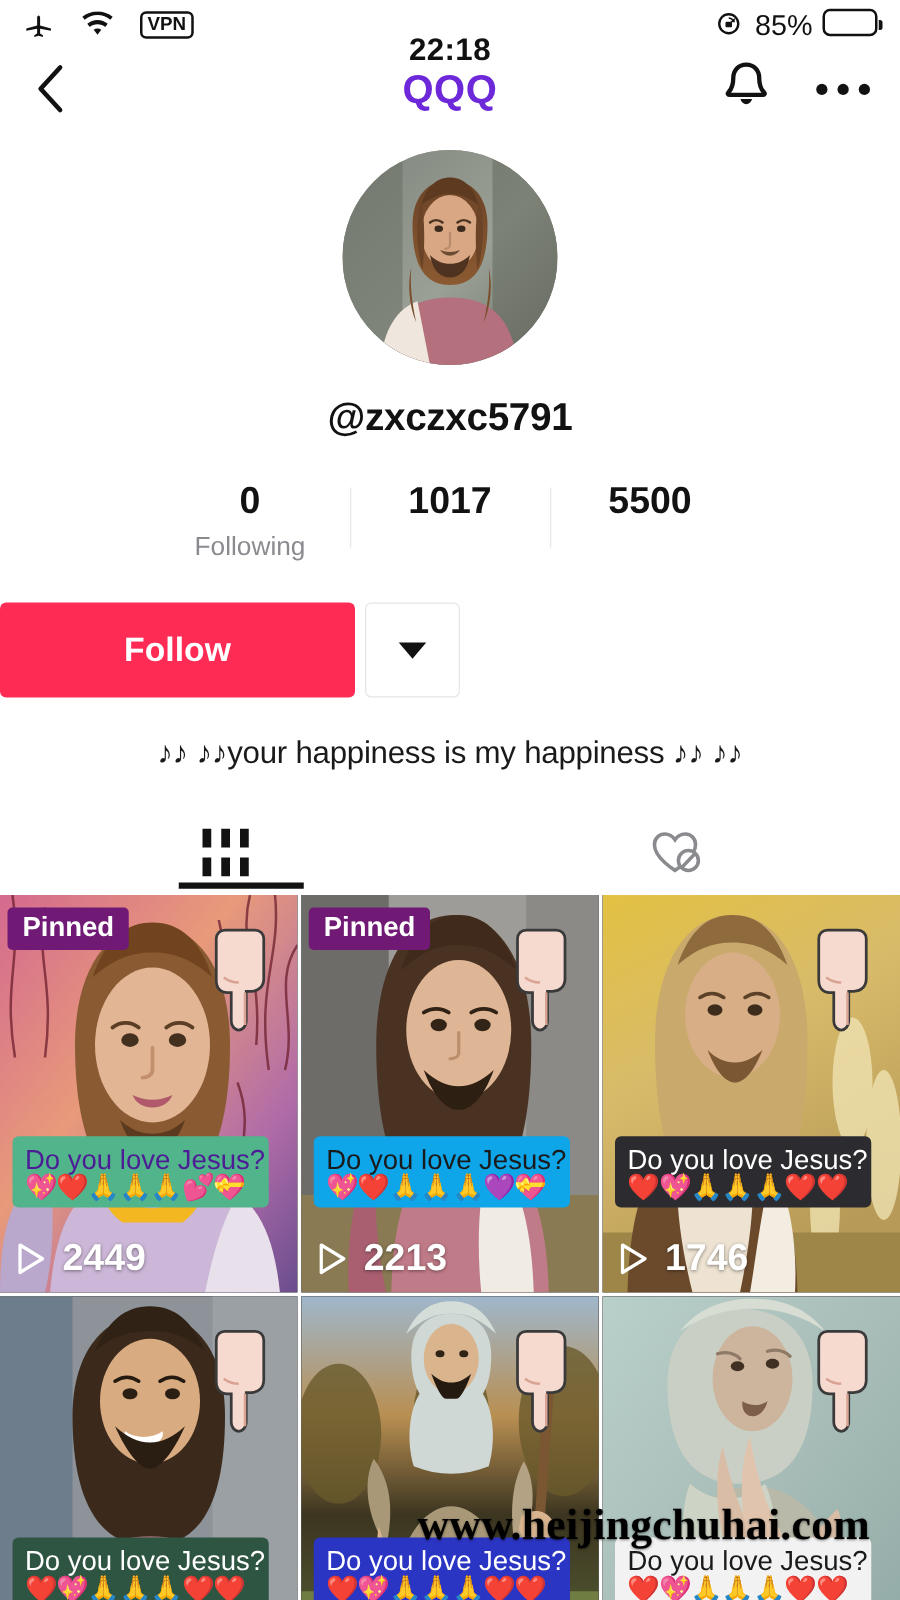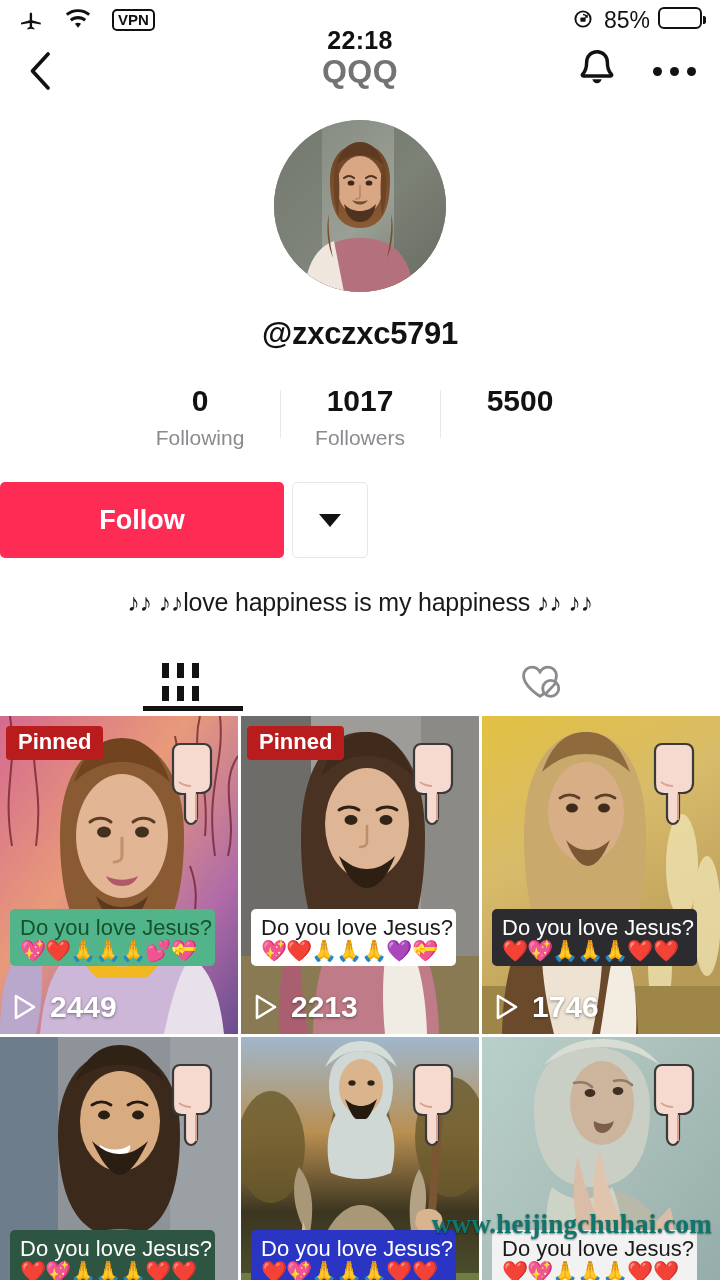--- a/index.html
+++ b/index.html
@@ -43,21 +43,21 @@
   }
   .battery-fill { height: 100%; background: #111; border-radius: 2px; }
 
   
   .navbar {
     height: 62px; display: flex; align-items: center;
     padding: 0 24px; position: relative;
   }
   .nav-title {
     position: absolute; left: 0; right: 0; text-align: center;
-    font-size: 32px; font-weight: 800; color: #737373; letter-spacing: 0.5px;
+    font-size: 32px; font-weight: 800; color: #6d28d9; letter-spacing: 0.5px;
   }
   .nav-right { margin-left: auto; display: flex; align-items: center; gap: 34px; z-index: 2; }
   .back-btn { z-index: 2; display: flex; }
   .dots { display: flex; gap: 8px; align-items: center; }
   .dots i { width: 9px; height: 9px; background: #121212; border-radius: 50%; display: block; }
 
   
   .profile { text-align: center; padding-top: 18px; }
   .avatar {
     width: 172px; height: 172px; border-radius: 50%;
@@ -126,21 +126,21 @@
   }
   .vcell {
     position: relative; height: 318px; overflow: hidden;
     background: #2a2a2a; cursor: pointer;
   }
   .vcell .thumb { position: absolute; inset: 0; }
   .vcell .thumb svg { display: block; width: 100%; height: 100%; }
 
   .pinned {
     position: absolute; top: 10px; left: 6px;
-    background: #b91c1c; color: #fff; font-size: 22px; font-weight: 600;
+    background: #701a75; color: #fff; font-size: 22px; font-weight: 600;
     padding: 4px 12px 6px; border-radius: 4px; line-height: 1.1; z-index: 3;
   }
   .hand {
     position: absolute; top: 22px; right: 12px; z-index: 3;
   }
   .cap {
     position: absolute; left: 10px; bottom: 68px; z-index: 3;
     padding: 6px 10px 4px; border-radius: 5px; max-width: 205px;
   }
   .cap-t { font-size: 22px; font-weight: 500; line-height: 1.15; white-space: nowrap; }
@@ -150,23 +150,23 @@
     display: flex; align-items: center; gap: 12px;
     color: #fff; font-size: 30px; font-weight: 600;
     text-shadow: 0 1px 3px rgba(0,0,0,.45);
   }
   .play-ico {
     width: 26px; height: 28px; position: relative;
   }
   .play-ico svg { display: block; }
 
   .watermark {
-    position: absolute; right: 8px; bottom: 40px; z-index: 6;
-    color: #0f766e; font-family: "Liberation Serif", serif;
-    font-size: 27px; font-weight: 700; letter-spacing: 0.2px;
+    position: absolute; right: 24px; bottom: 40px; z-index: 6;
+    color: #000000; font-family: "Liberation Serif", serif;
+    font-size: 35px; font-weight: 700; letter-spacing: 0.2px;
     text-shadow: 0 1px 2px rgba(0,0,0,.5);
   }
 </style>
 </head>
 <body>
 
 <div class="statusbar">
   <div class="sb-left">
     <span class="icon-plane">
       <svg width="26" height="26" viewBox="0 0 24 24">
@@ -256,35 +256,34 @@
 
   <div class="handle">@zxczxc5791</div>
 
   <div class="stats">
     <div class="stat">
       <div class="stat-num">0</div>
       <div class="stat-lbl">Following</div>
     </div>
     <div class="stat">
       <div class="stat-num">1017</div>
-      <div class="stat-lbl">Followers</div>
     </div>
     <div class="stat">
       <div class="stat-num">5500</div>
     </div>
   </div>
 
   <div class="actions">
     <button class="follow-btn" id="follow-btn" style="background: rgb(254, 44, 85);">Follow</button>
     <div class="more-btn">
       <span class="caret"></span>
     </div>
   </div>
 
-  <div class="bio">♪♪ ♪♪love happiness is my happiness ♪♪ ♪♪</div>
+  <div class="bio">♪♪ ♪♪your happiness is my happiness ♪♪ ♪♪</div>
 </div>
 
 <div class="tabs">
   <div class="tab">
     <span class="grid-ico">
       <i></i>
         <i></i>
         <i></i>
         <i></i>
         <i></i>
@@ -335,21 +334,21 @@
       </svg>
     </div>
     <span class="pinned">Pinned</span>
     <span class="hand">
       <svg width="60" height="92" viewBox="0 0 60 92">
         <path d="M18 6h20c4 0 7 3 7 7v32c0 6-4 10-10 10h-4v24c0 4-3 7-6 7s-6-3-6-7V56h-3c-6 0-9-4-9-10V13c0-4 3-7 7-7z" fill="#f6d9cf" stroke="#3a3a3a" stroke-width="2.2"></path>
         <path d="M30 56v26" stroke="#d9a393" stroke-width="2" fill="none"></path>
         <path d="M13 44c4 3 8 4 12 4" stroke="#d9a393" stroke-width="2" fill="none"></path>
       </svg>
     </span>
-    <span class="cap" id="cap0" style="background: rgb(82, 180, 138); color: #14532d;">
+    <span class="cap" id="cap0" style="background: rgb(82, 180, 138); color: #4c1d95;">
       <span class="cap-t">Do you love Jesus?</span>
       <span class="cap-e">💖❤️🙏🙏🙏💕💝</span>
     </span>
     <span class="plays">
       <span class="play-ico">
         <svg width="26" height="28" viewBox="0 0 26 28">
             <path d="M4 3l18 11L4 25z" fill="none" stroke="#fff" stroke-width="2.6" stroke-linejoin="round"></path>
           </svg>
       </span>
       <span>2449</span>
@@ -378,21 +377,21 @@
       </svg>
     </div>
     <span class="pinned">Pinned</span>
     <span class="hand">
       <svg width="60" height="92" viewBox="0 0 60 92">
         <path d="M18 6h20c4 0 7 3 7 7v32c0 6-4 10-10 10h-4v24c0 4-3 7-6 7s-6-3-6-7V56h-3c-6 0-9-4-9-10V13c0-4 3-7 7-7z" fill="#f6d9cf" stroke="#3a3a3a" stroke-width="2.2"></path>
         <path d="M30 56v26" stroke="#d9a393" stroke-width="2" fill="none"></path>
         <path d="M13 44c4 3 8 4 12 4" stroke="#d9a393" stroke-width="2" fill="none"></path>
       </svg>
     </span>
-    <span class="cap" id="cap1" style="background: #ffffff; color: rgb(26, 26, 26);">
+    <span class="cap" id="cap1" style="background: #0ea5e9; color: rgb(26, 26, 26);">
       <span class="cap-t">Do you love Jesus?</span>
       <span class="cap-e">💖❤️🙏🙏🙏💜💝</span>
     </span>
     <span class="plays">
       <span class="play-ico">
         <svg width="26" height="28" viewBox="0 0 26 28">
             <path d="M4 3l18 11L4 25z" fill="none" stroke="#fff" stroke-width="2.6" stroke-linejoin="round"></path>
           </svg>
       </span>
       <span>2213</span>

